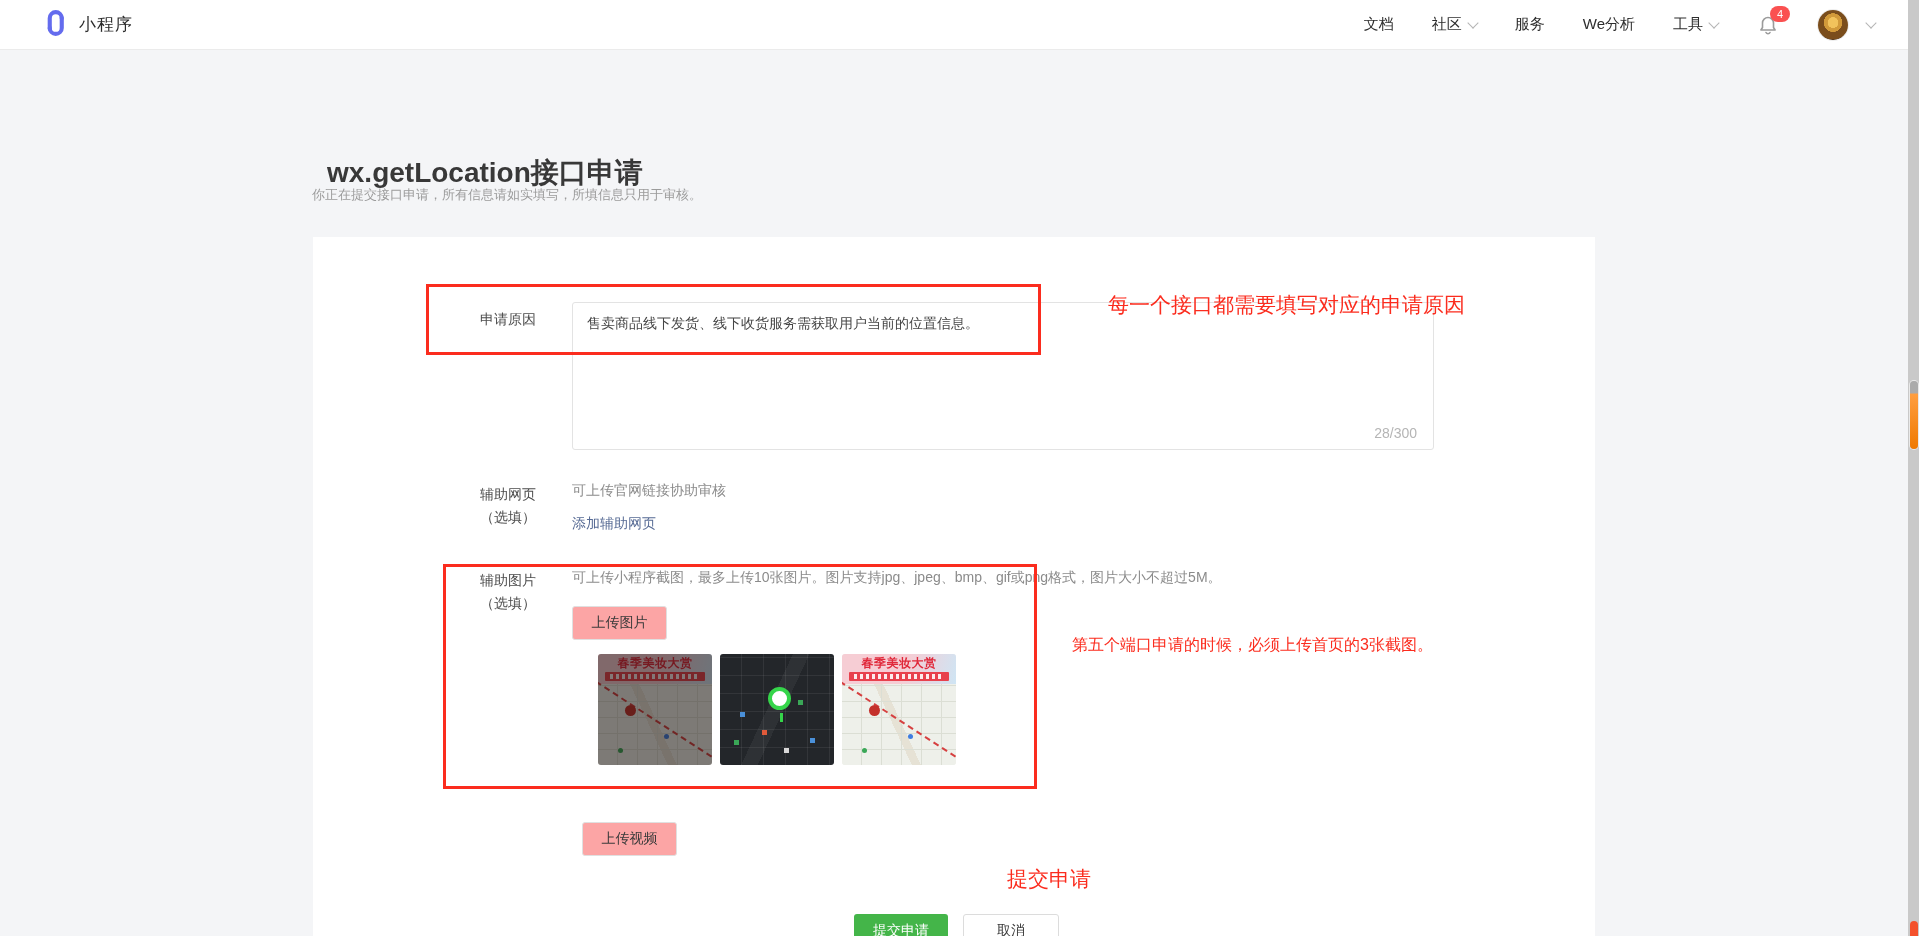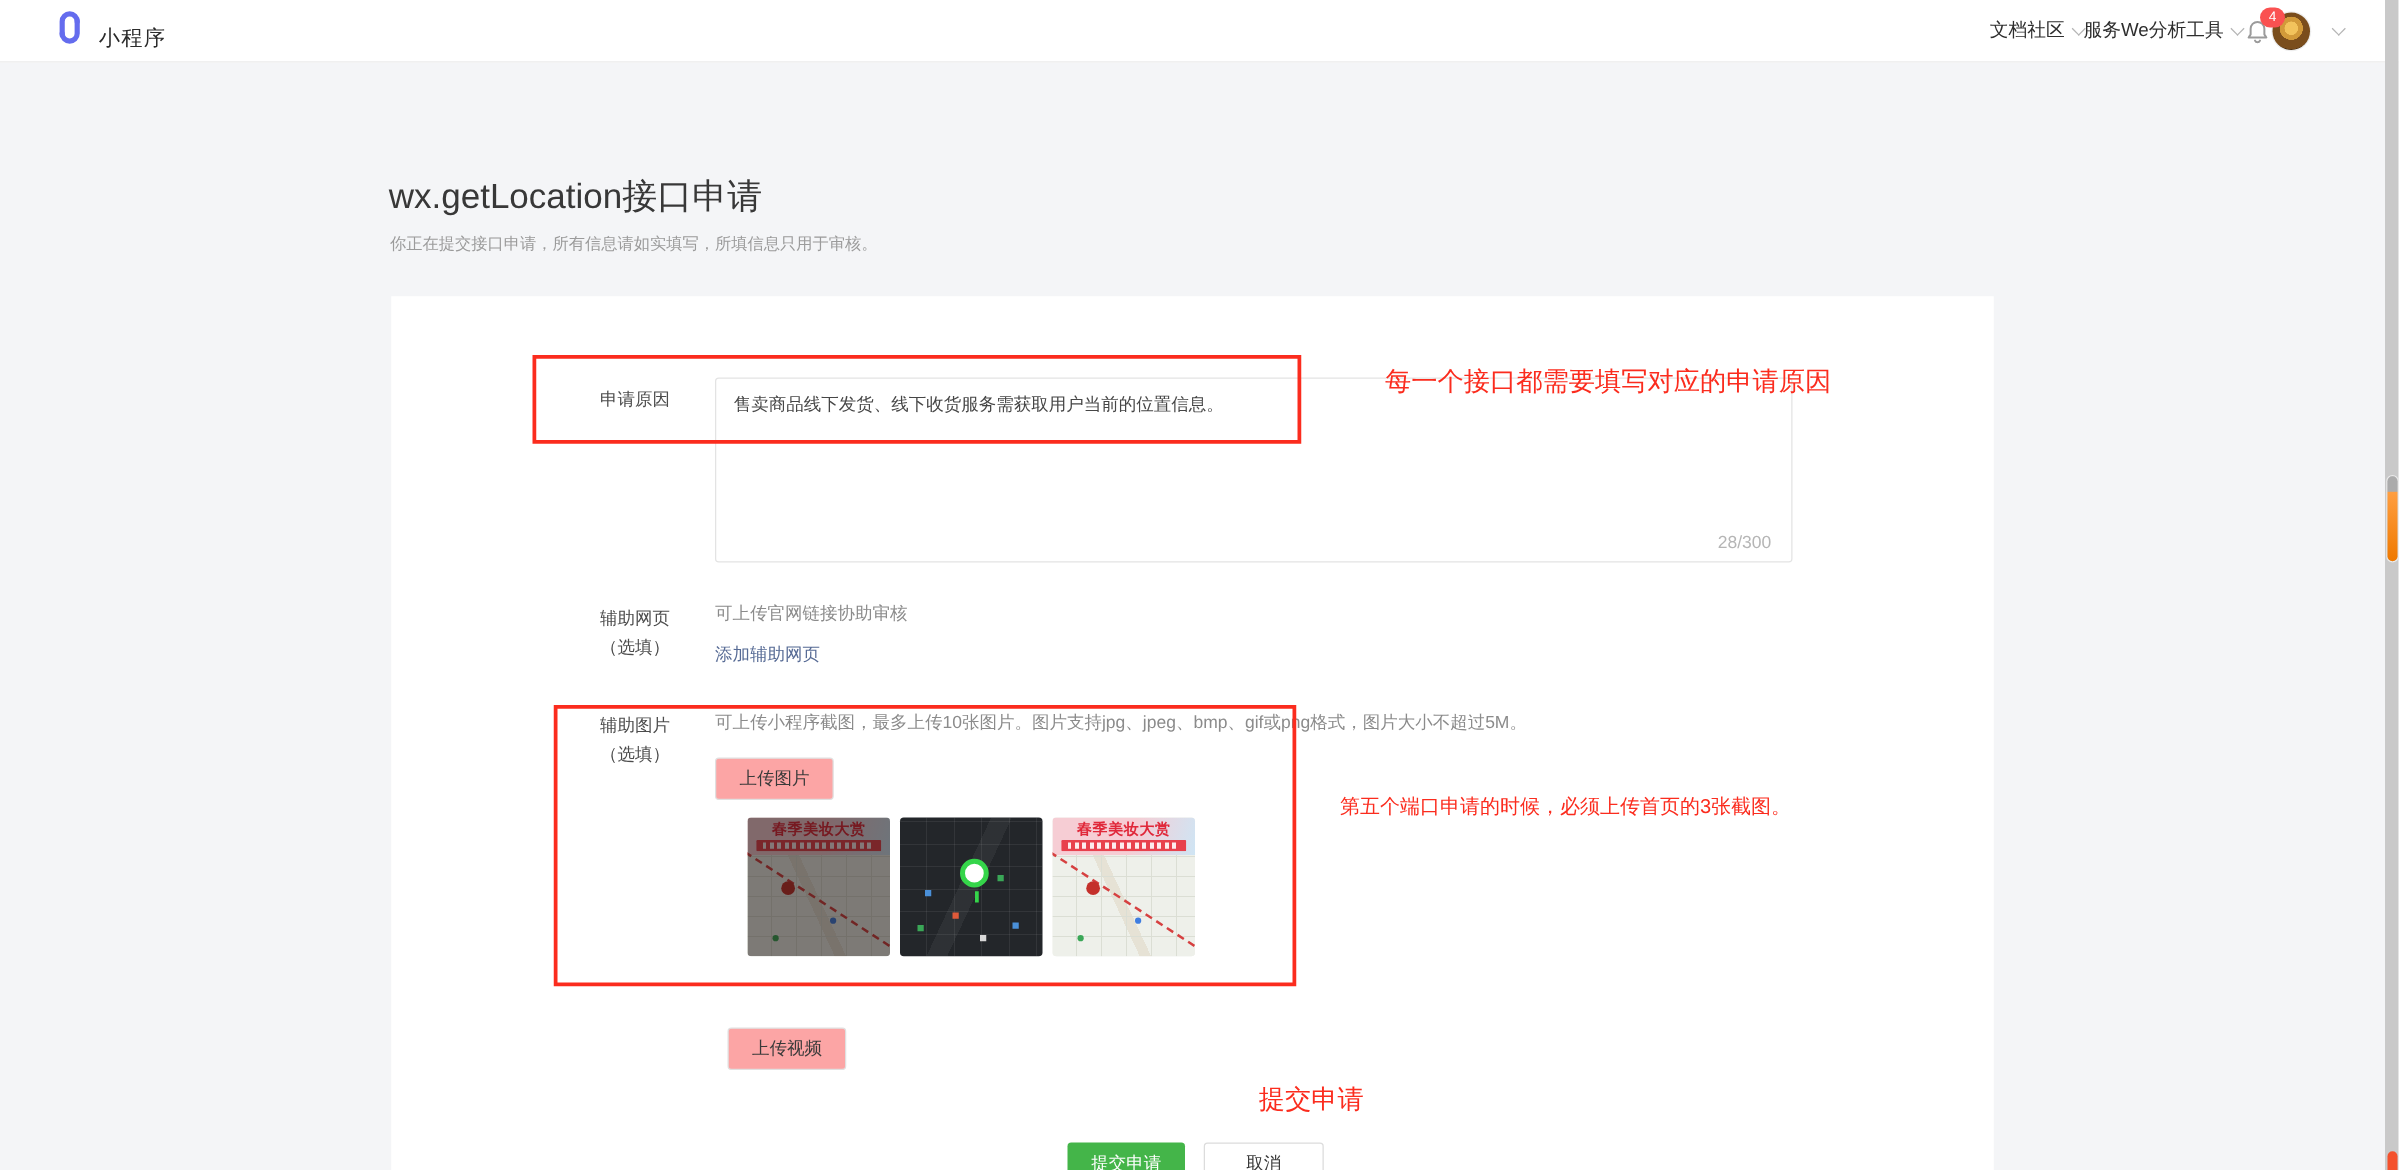--- a/index.html
+++ b/index.html
@@ -9,23 +9,23 @@
     font-family:"Liberation Sans","DejaVu Sans",sans-serif;
     color:#333;
   }
   
   .navbar{
     position:absolute; top:0; left:0; right:0; height:50px;
     background:#fff; border-bottom:1px solid #ebebeb;
     display:flex; align-items:center; justify-content:space-between;
     box-sizing:border-box; padding:0 44px 0 40px; z-index:5;
   }
-  .brand{display:flex; align-items:flex-end; gap:9px;}
+  .brand{display:flex; align-items:center; gap:9px;}
   .brand-text{font-size:17px; color:#2b2b2b; letter-spacing:1px;}
-  .nav-right{display:flex; align-items:center; }
+  .nav-right{display:flex; align-items:center; gap:38px;}
   .nav-item{font-size:15px; color:#2e2e2e; text-decoration:none; display:flex; align-items:center; white-space:nowrap; cursor:pointer;}
   .caret{
     display:inline-block; width:7px; height:7px; margin-left:7px; margin-top:-3px;
     border-right:1.5px solid #b5b5b5; border-bottom:1.5px solid #b5b5b5;
     transform:rotate(45deg);
   }
   .bell-wrap{position:relative; width:24px; height:24px; cursor:pointer;}
   .badge{
     position:absolute; top:-7px; right:-10px; min-width:16px; height:16px;
     background:#fa5151; color:#fff; font-size:11px; line-height:16px;
@@ -180,21 +180,21 @@
         <span class="badge">4</span>
       </div>
 
       <div class="avatar-wrap">
         <span class="avatar"></span>
         <span class="caret"></span>
       </div>
     </nav>
   </header>
 
-  <h1 class="page-title" style="margin:0; font-weight:400;">wx.getLocation接口申请</h1>
+  <h1 class="page-title" style="margin:16px; font-weight:700;">wx.getLocation接口申请</h1>
   <div class="page-subtitle">你正在提交接口申请，所有信息请如实填写，所填信息只用于审核。</div>
 
   <div class="card"></div>
 
   <div class="form-label lbl-reason">申请原因</div>
   <div class="textarea-wrap">
     <textarea maxlength="300" style="">售卖商品线下发货、线下收货服务需获取用户当前的位置信息。</textarea>
     <span class="char-counter">28/300</span>
   </div>
 

